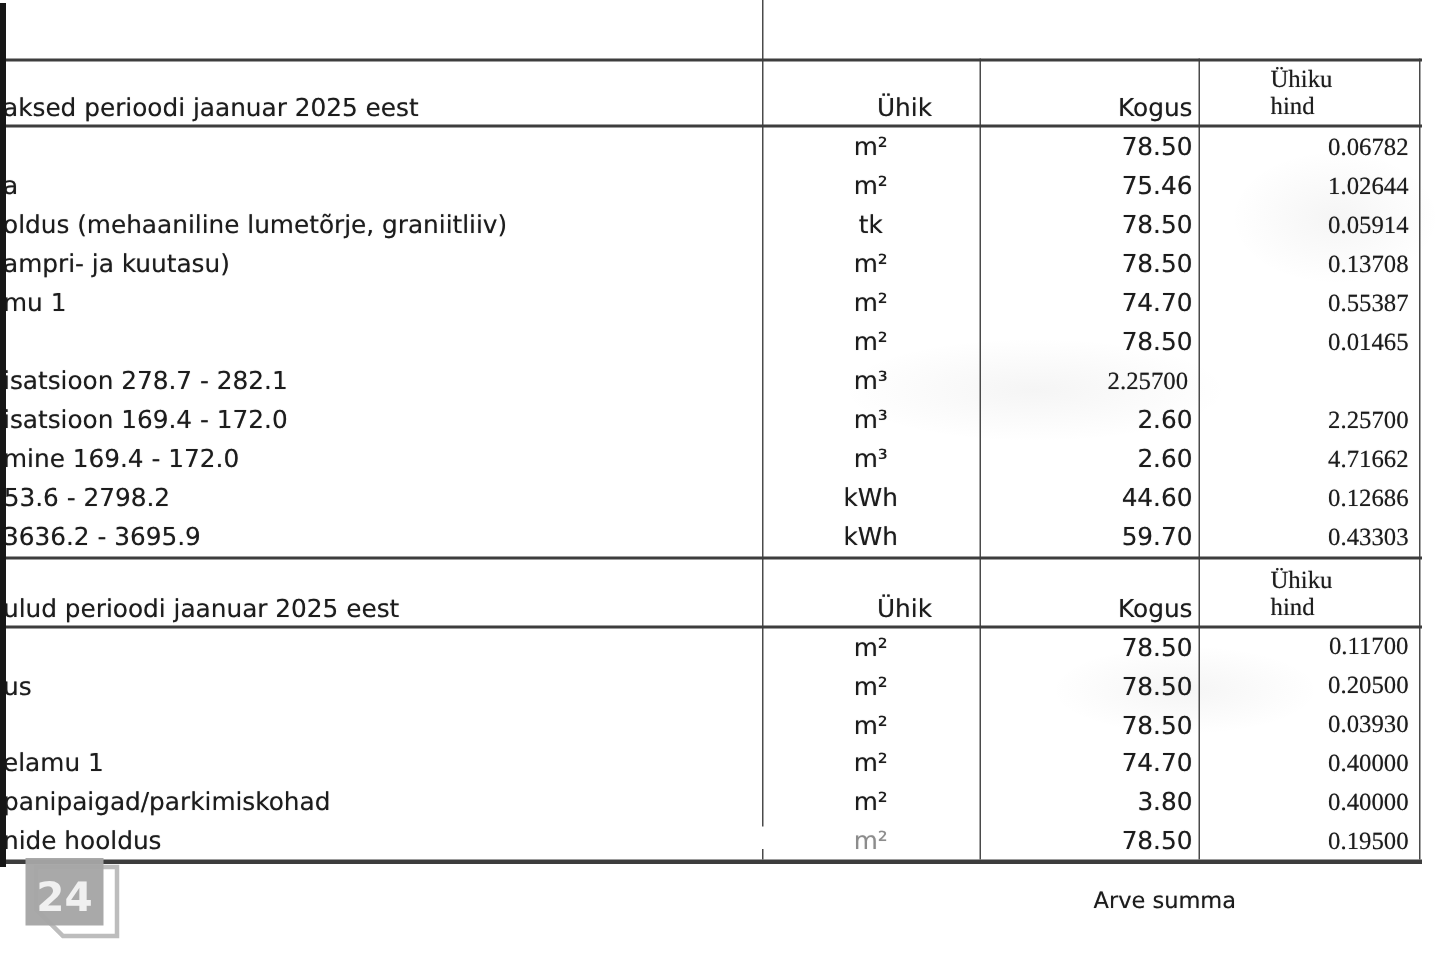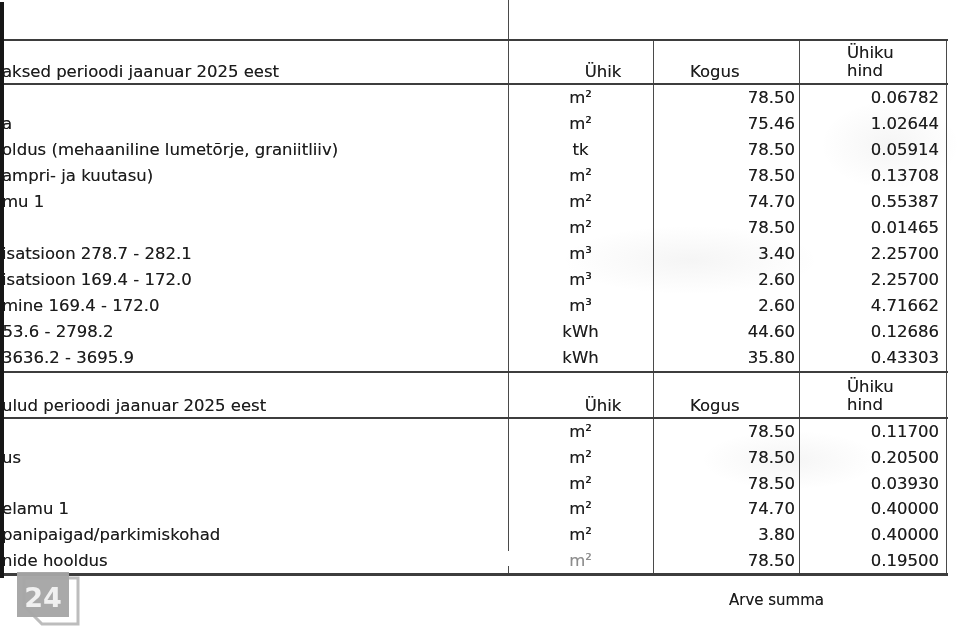--- a/index.html
+++ b/index.html
@@ -16,29 +16,29 @@
   .hline{position:absolute;left:0;width:947.5px;height:2px;background:#3d3d3d;z-index:6;}
   .vline{position:absolute;width:1.6px;background:#4a4a4a;z-index:5;}
   .left-strip{position:absolute;left:0;top:2px;width:4px;height:576px;background:#161616;z-index:7;}
   .gap-patch{position:absolute;left:506px;top:551px;width:4px;height:15px;background:#fff;z-index:6;}
   
   .grid-row{display:grid;grid-template-columns:508px 145px 146px 147px;}
   .hdr{position:absolute;left:0;width:947px;z-index:3;}
   .hdr .cell{display:flex;align-items:flex-end;padding-bottom:2px;}
   .hdr .c-desc{padding-left:2px;margin-top:20px;}
   .hdr .c-unit{justify-content:center;margin-left:45px;}
-  .hdr .c-qty{justify-content:flex-start;margin-left:37px;}
+  .hdr .c-qty{justify-content:flex-end;margin-left:37px;}
   .hdr .c-price{justify-content:flex-start;padding-left:48px;line-height:18.5px;}
   .rows{position:absolute;left:0;width:947px;display:flex;flex-direction:column;z-index:3;}
   .trow{flex:1;}
   .cell{display:flex;align-items:center;overflow:visible;white-space:nowrap;}
   .c-desc{justify-content:flex-start;padding-left:2px;}
   .c-unit{justify-content:center;}
   .c-qty{justify-content:flex-end;padding-right:4px;}
-  .c-price{justify-content:flex-end;padding-right:7px;}
+  .c-price{justify-content:flex-end;padding-right:7px;font-family:Liberation Serif, serif;}
   #rows1{top:84.5px;height:286px;}
   #rows2{top:418.5px;height:155px;}
   #hdr1{top:40px;height:42.5px;}
   #hdr2{top:372.5px;height:44px;}
   #rows1 .trow:nth-child(10) .c-desc span{margin-left:-10px;}
   #rows2 .trow:last-child .c-unit span{opacity:.5;}
   .footer-label{position:absolute;left:729px;top:591px;font-size:15px;z-index:3;}
   .badge{position:absolute;left:15px;top:571px;z-index:8;text-shadow:none;}
 </style>
 </head>
@@ -162,23 +162,20 @@
           <span>0.01465</span>
         </div>
       </div>
       <div class="trow grid-row">
         <div class="cell c-desc">
           <span>isatsioon  278.7 - 282.1</span>
         </div>
         <div class="cell c-unit">
           <span>m³</span>
         </div>
-        <div class="cell c-qty">
-          <span>3.40</span>
-        </div>
         <div class="cell c-price">
           <span>2.25700</span>
         </div>
       </div>
       <div class="trow grid-row">
         <div class="cell c-desc">
           <span>isatsioon  169.4 - 172.0</span>
         </div>
         <div class="cell c-unit">
           <span>m³</span>
@@ -219,21 +216,21 @@
         </div>
       </div>
       <div class="trow grid-row">
         <div class="cell c-desc">
           <span>3636.2 - 3695.9</span>
         </div>
         <div class="cell c-unit">
           <span>kWh</span>
         </div>
         <div class="cell c-qty">
-          <span>35.80</span>
+          <span>59.70</span>
         </div>
         <div class="cell c-price">
           <span>0.43303</span>
         </div>
       </div>
     </div>
 
   <div class="hdr grid-row" id="hdr2">
     <div class="cell c-desc">
       <span>ulud perioodi jaanuar 2025 eest</span>

